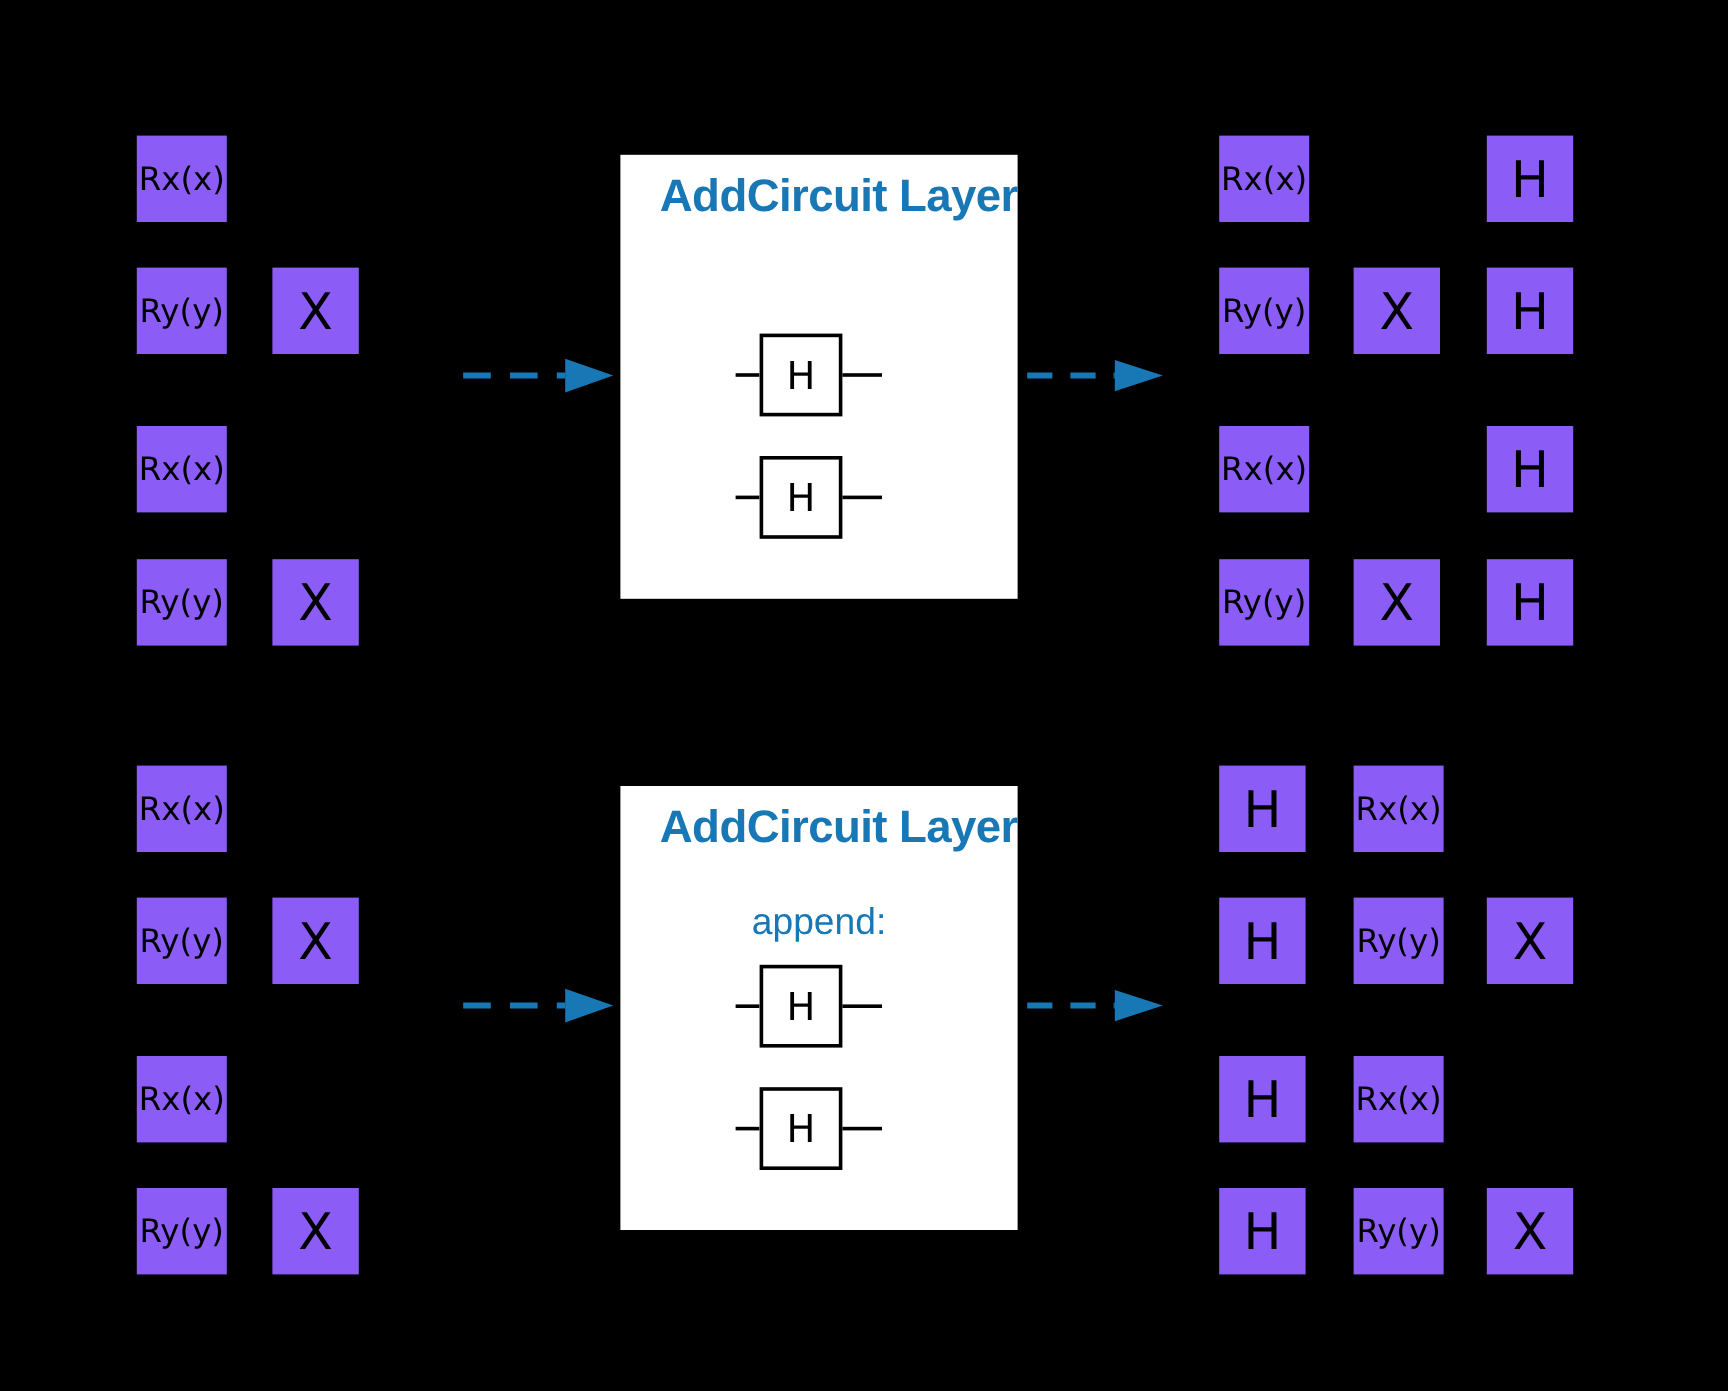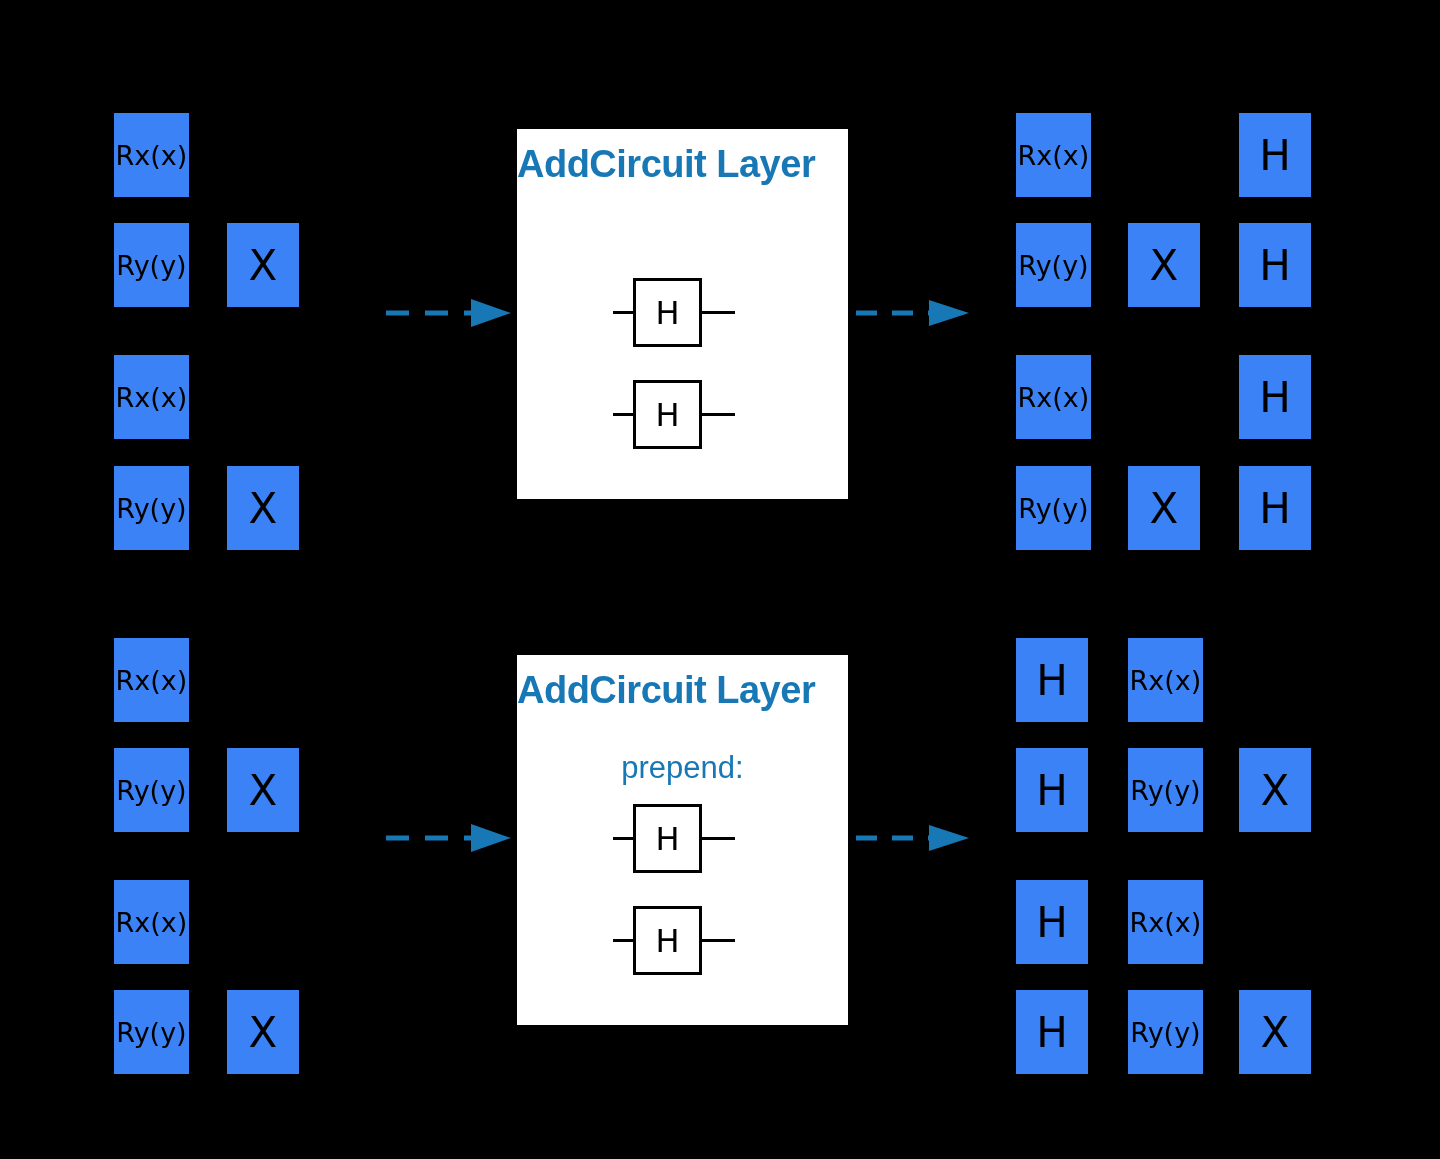--- a/index.html
+++ b/index.html
@@ -1,26 +1,26 @@
 <!DOCTYPE html>
 <html style="--accent: #1878B6;"><head>
 <meta charset="utf-8">
 <style>
   html,body{margin:0;padding:0;background:#000;}
   .stage{position:relative;width:1440px;height:1159px;background:#000;overflow:hidden;
          font-family:"DejaVu Sans",sans-serif;}
   
   .circuit{position:absolute;left:0;top:0;width:100%;height:100%;}
-  .gate{position:absolute;height:84px;background:#3b82f6;color:#000;
+  .gate{position:absolute;height:72px;background:#8b5cf6;color:#000;
         display:flex;align-items:center;justify-content:center;box-sizing:border-box;}
   .gate--word{width:75px;font-size:27px;}
   .gate--letter{width:72px;font-size:42px;}
   
   .panel{position:absolute;width:331px;height:370px;background:#fff;}
-  .panel-title{position:absolute;top:13px;left:0;width:100%;text-align:left;
+  .panel-title{position:absolute;top:13px;left:0;width:100%;text-align:right;
                font-family:"Liberation Sans",sans-serif;font-weight:bold;font-size:38px;
                line-height:44px;color:var(--accent,#1878B6);letter-spacing:-0.5px;}
   .panel-mode{position:absolute;top:96px;left:0;width:100%;text-align:center;
               font-family:"Liberation Sans",sans-serif;font-size:31px;line-height:34px;
               color:var(--accent,#1878B6);}
   .hgate{position:absolute;left:96px;width:142px;height:69px;
          display:flex;align-items:center;}
   .hgate-1{top:149px;}
   .hgate-2{top:251px;}
   .stub{height:3px;background:#000;flex:none;}
@@ -87,21 +87,21 @@
     </div>
     <div class="hgate hgate-2">
       <span class="stub stub-l"></span>
       <span class="hbox">H</span>
       <span class="stub stub-r"></span>
     </div>
   </div>
 
   <div class="panel" style="left:517px;top:655px;">
     <div class="panel-title">AddCircuit Layer</div>
-    <div class="panel-mode">prepend:</div>
+    <div class="panel-mode">append:</div>
     <div class="hgate hgate-1">
       <span class="stub stub-l"></span>
       <span class="hbox">H</span>
       <span class="stub stub-r"></span>
     </div>
     <div class="hgate hgate-2">
       <span class="stub stub-l"></span>
       <span class="hbox">H</span>
       <span class="stub stub-r"></span>
     </div>

